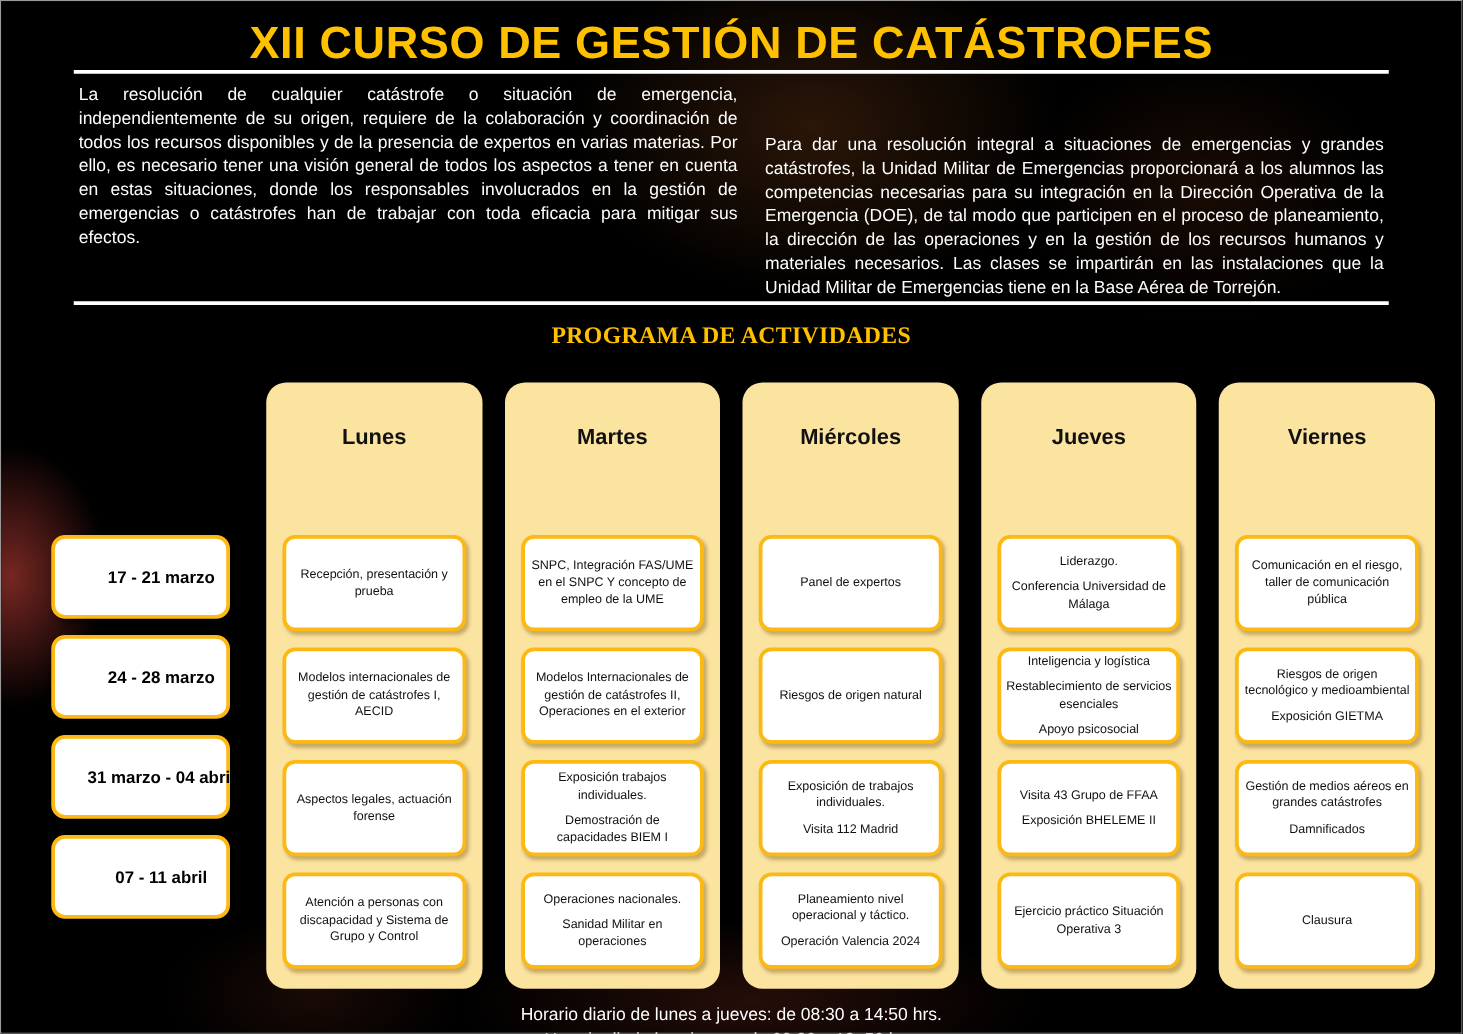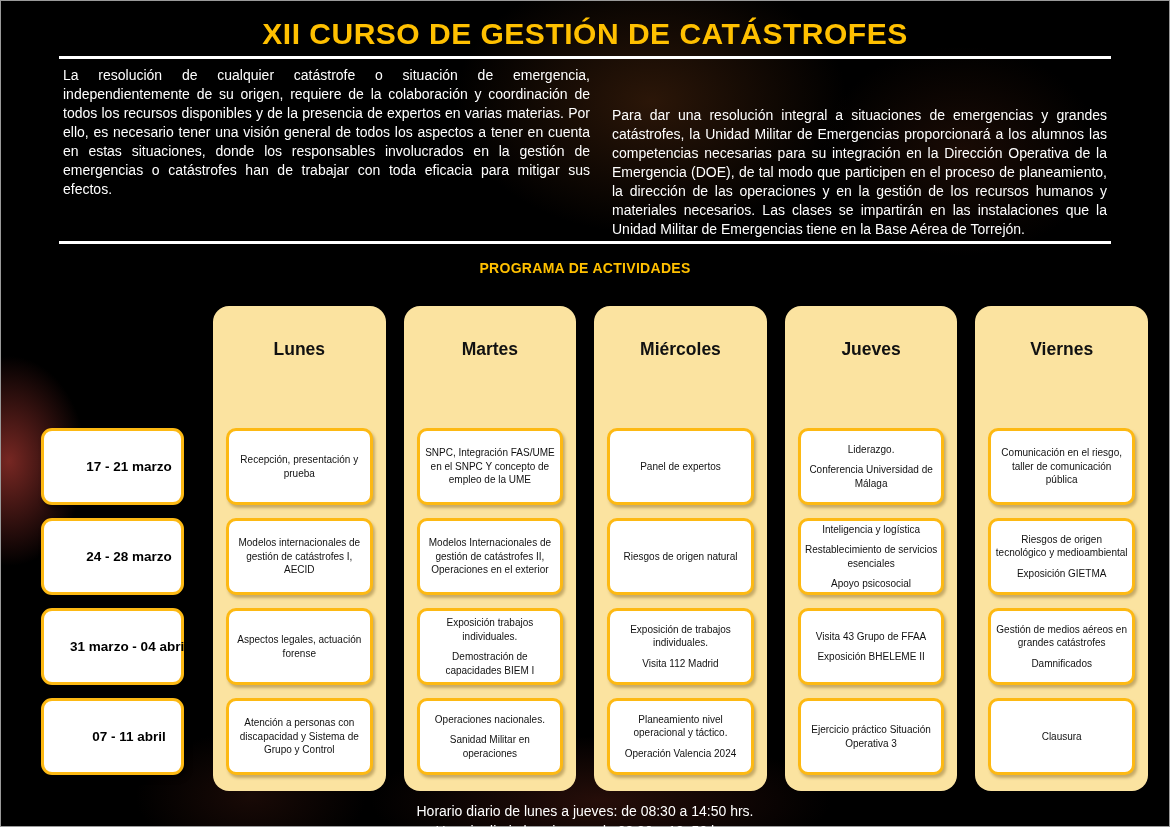--- a/index.html
+++ b/index.html
@@ -23,21 +23,21 @@
       radial-gradient(320px 90px at 600px 800px, rgba(84,30,20,.45), transparent 72%),
       radial-gradient(160px 90px at 250px 795px, rgba(56,22,14,.45), transparent 72%),
       #000;
   }
   .content { position:relative; z-index:1; }
 
   .page-title {
     padding-top:15px;
     text-align:center;
     color:#ffc000;
-    font-size:30px; line-height:36px;
+    font-size:36px; line-height:36px;
     font-weight:bold; letter-spacing:.5px;
   }
   .rule {
     border:none; border-top:3px solid #ffffff;
     margin:4px 58px 0;
   }
   .rule.lower { margin-top:2px; border-top-width:3px; }
 
   .intro {
     display:flex; gap:22px;
@@ -46,37 +46,37 @@
     font-size:14px; line-height:19px;
     text-align:justify;
   }
   .intro .col-left  { width:527px; }
   .intro .col-right { flex:1;margin-top:40px; }
 
   .program-title {
     margin-top:13px;
     text-align:center;
     color:#ffc000;
-    font-size:14px; line-height:23px;
-    font-weight:bold; letter-spacing:.3px;
+    font-size:19px; line-height:23px;
+    font-weight:bold; letter-spacing:.3px;font-family:Liberation Serif, serif;
   }
 
   .schedule {
     display:flex; gap:18px;
     margin:26px 21px 0 40px;
     height:485px;
   }
   .dates-col {
     width:143px; margin-right:11px;
     padding-top:122px; box-sizing:border-box;
     display:flex; flex-direction:column; gap:13px;
     flex:none;
   }
   .date-box {
-    height:77px; box-sizing:border-box;
+    height:67px; box-sizing:border-box;
     background:#ffffff;
     border:3px solid #fdb913; border-radius:11px;
     box-shadow:3px 4px 5px rgba(0,0,0,.55);
     display:flex; align-items:center; justify-content:center;
     font-weight:bold; font-size:13.5px; color:#000;
     white-space:nowrap; text-align:center;padding-left:33px;
   }
   .day-col {
     flex:1; box-sizing:border-box;
     background:#fbe3a0;

